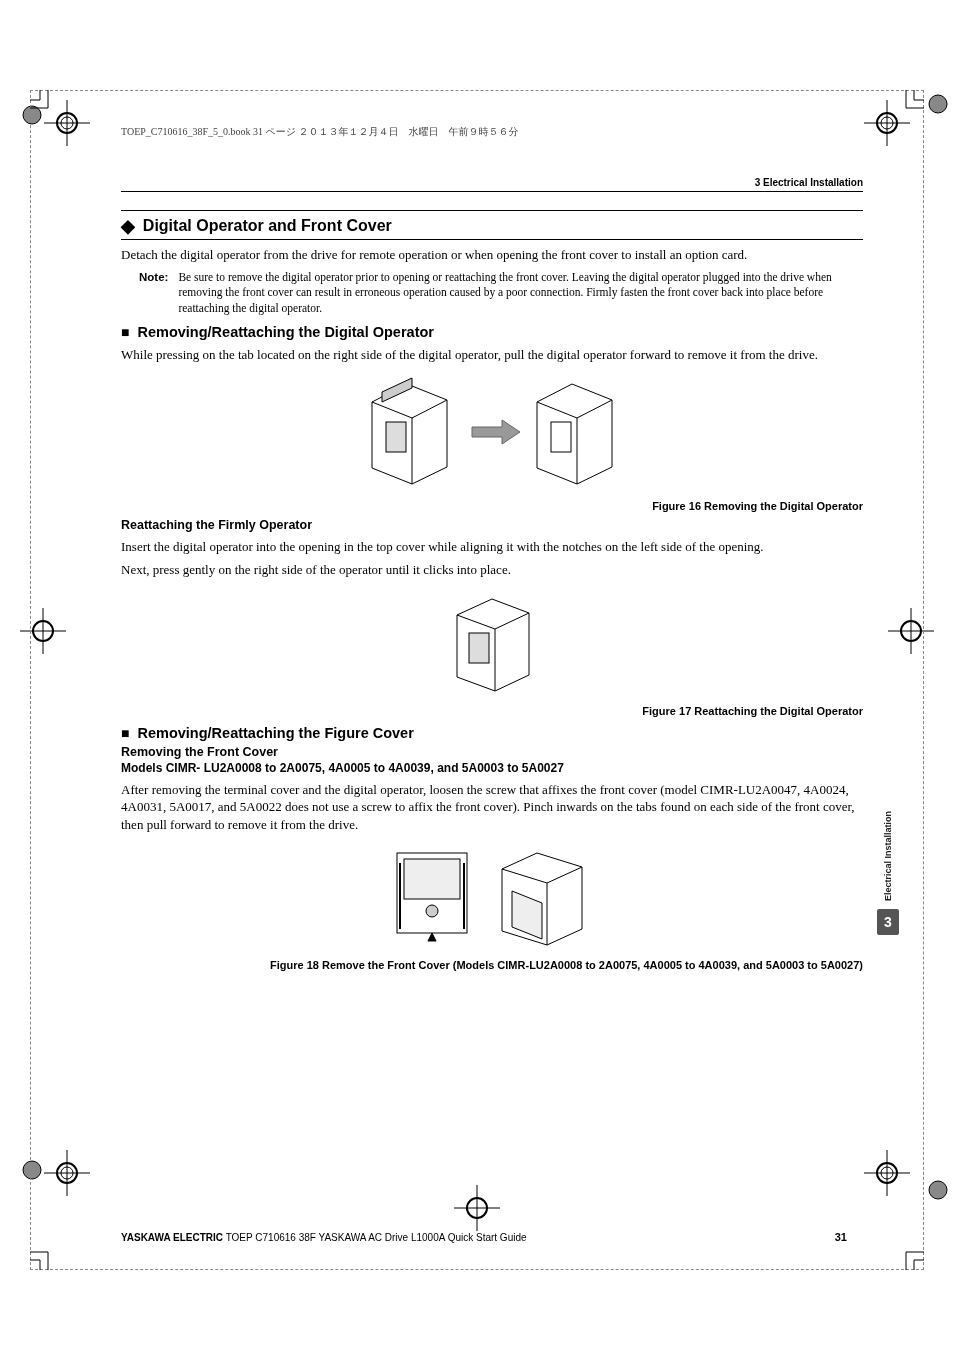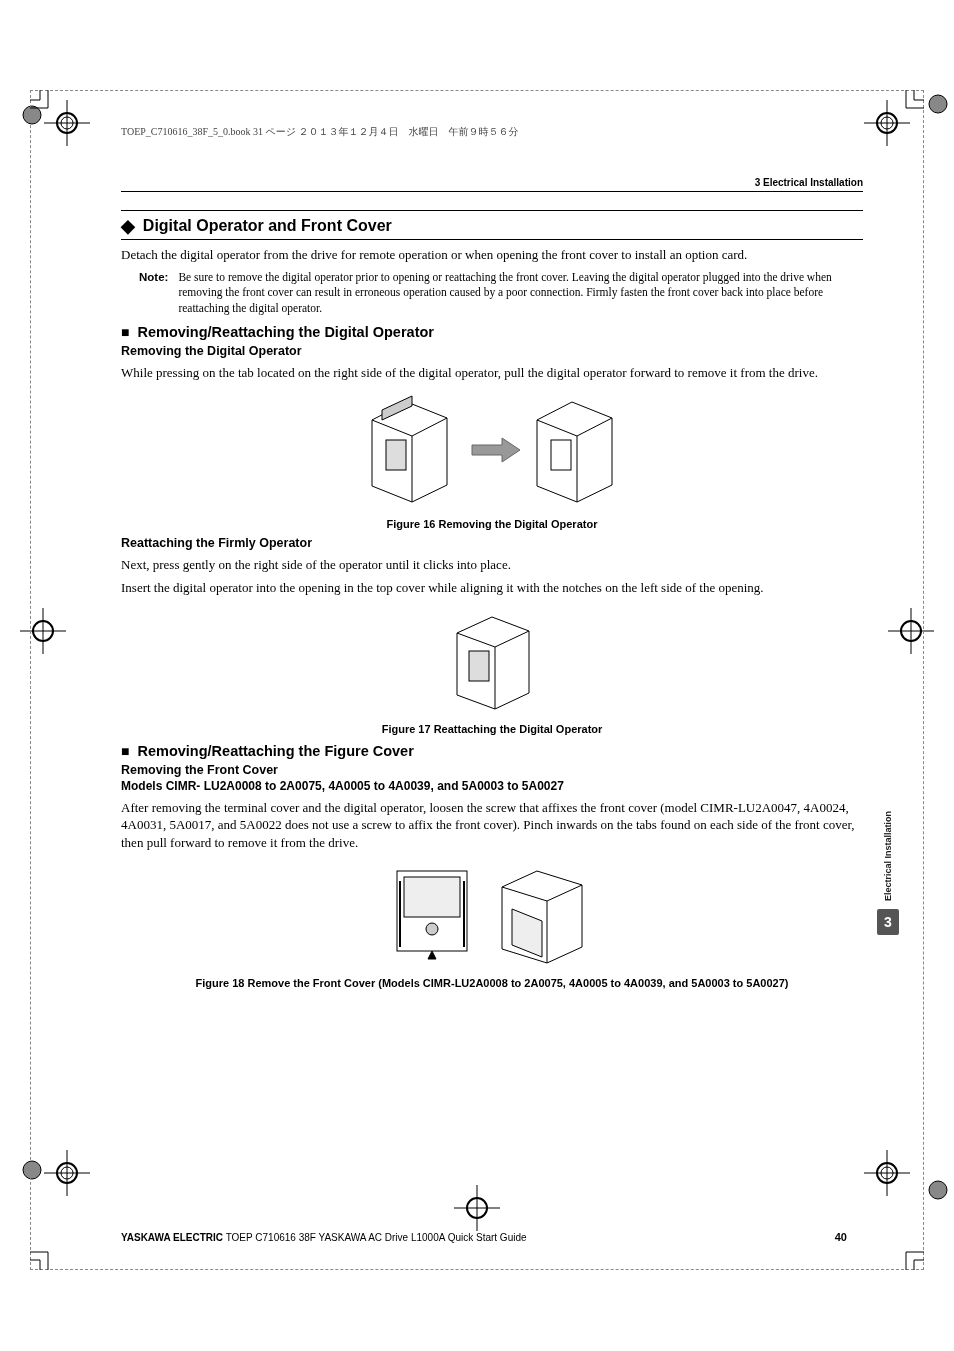--- a/index.html
+++ b/index.html
@@ -106,21 +106,21 @@
     font-size: 12px;
     margin-top: 2px;
   }
 
   .figure {
     text-align: center;
     margin: 8px 0 4px 0;
   }
   .figure svg { display:inline-block; }
   .fig-caption {
-    text-align: center;
+    text-align: right;
     font-family: Arial, Helvetica, sans-serif;
     font-weight: bold;
     font-size: 11px;
     margin: 4px 0 6px 0;
   }
 
   .side-tab {
     position: absolute;
     right: 24px;
     top: 720px;
@@ -285,21 +285,20 @@
 
   <div class="note">
     <span class="note-label">Note:</span>
     <span>Be sure to remove the digital operator prior to opening or reattaching the front cover. Leaving the digital operator plugged into the drive when removing the front cover can result in erroneous operation caused by a poor connection. Firmly fasten the front cover back into place before reattaching the digital operator.</span>
   </div>
 
   <div class="h3">
     <span class="square">■</span>
     <span>Removing/Reattaching the Digital Operator</span>
   </div>
-  <div class="h4">Removing the Digital Operator</div>
   <p class="body-text">While pressing on the tab located on the right side of the digital operator, pull the digital operator forward to remove it from the drive.</p>
 
   <div class="figure">
     <svg width="280" height="120" viewBox="0 0 280 120">
 
       <g stroke="#000" stroke-width="1" fill="#fff">
         <polygon points="20,30 55,12 95,28 95,95 60,112 20,96"></polygon>
         <line x1="20" y1="30" x2="60" y2="46"></line>
           <line x1="60" y1="46" x2="60" y2="112"></line>
         <line x1="60" y1="46" x2="95" y2="28"></line>
@@ -314,22 +313,22 @@
         <line x1="185" y1="30" x2="225" y2="46"></line>
           <line x1="225" y1="46" x2="225" y2="112"></line>
         <line x1="225" y1="46" x2="260" y2="28"></line>
         <rect x="199" y="50" width="20" height="30" fill="#fff"></rect>
       </g>
     </svg>
   </div>
   <div class="fig-caption">Figure 16  Removing the Digital Operator</div>
 
   <div class="h4">Reattaching the Firmly Operator</div>
+  <p class="body-text">Insert the digital operator into the opening in the top cover while aligning it with the notches on the left side of the opening.</p>
   <p class="body-text">Next, press gently on the right side of the operator until it clicks into place.</p>
-  <p class="body-text">Insert the digital operator into the opening in the top cover while aligning it with the notches on the left side of the opening.</p>
 
   <div class="figure">
     <svg width="110" height="110" viewBox="0 0 110 110">
       <g stroke="#000" stroke-width="1" fill="#fff">
         <polygon points="20,28 55,12 92,26 92,88 58,104 20,90"></polygon>
         <line x1="20" y1="28" x2="58" y2="42"></line>
           <line x1="58" y1="42" x2="58" y2="104"></line>
         <line x1="58" y1="42" x2="92" y2="26"></line>
         <rect x="32" y="46" width="20" height="30" fill="#ddd"></rect>
       </g>
@@ -371,15 +370,15 @@
 
   <div class="side-tab">
     <div class="side-tab-label">Electrical Installation</div>
     <div class="side-tab-num">3</div>
   </div>
 
   <div class="footer">
     <div class="footer-left">
       <span class="bold">YASKAWA ELECTRIC</span><span> TOEP C710616 38F YASKAWA AC Drive L1000A Quick Start Guide</span>
     </div>
-    <div class="footer-page">40</div>
+    <div class="footer-page">31</div>
   </div>
 </div>
 
 </body></html>

